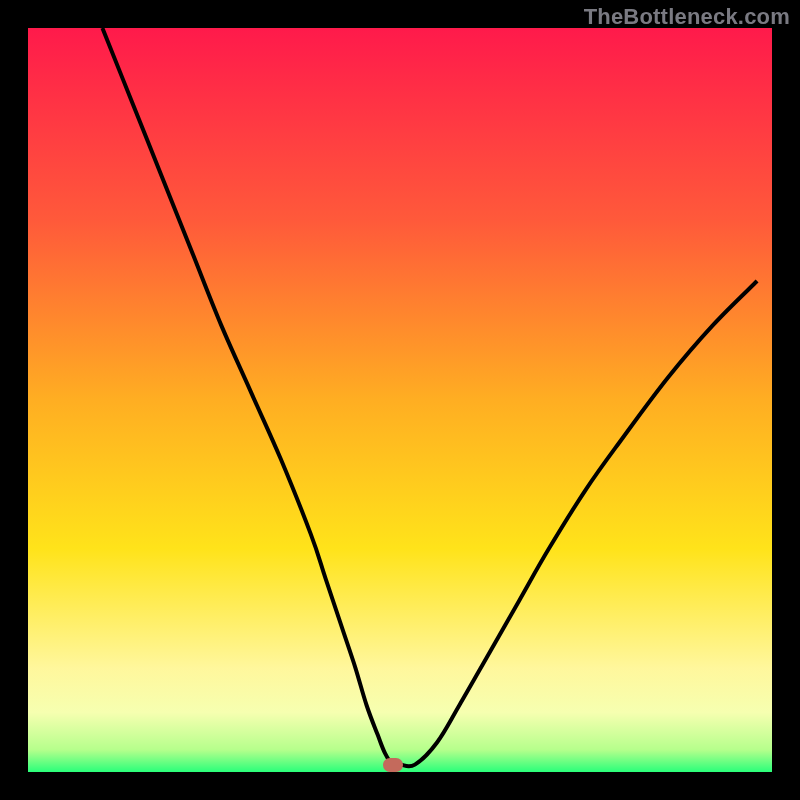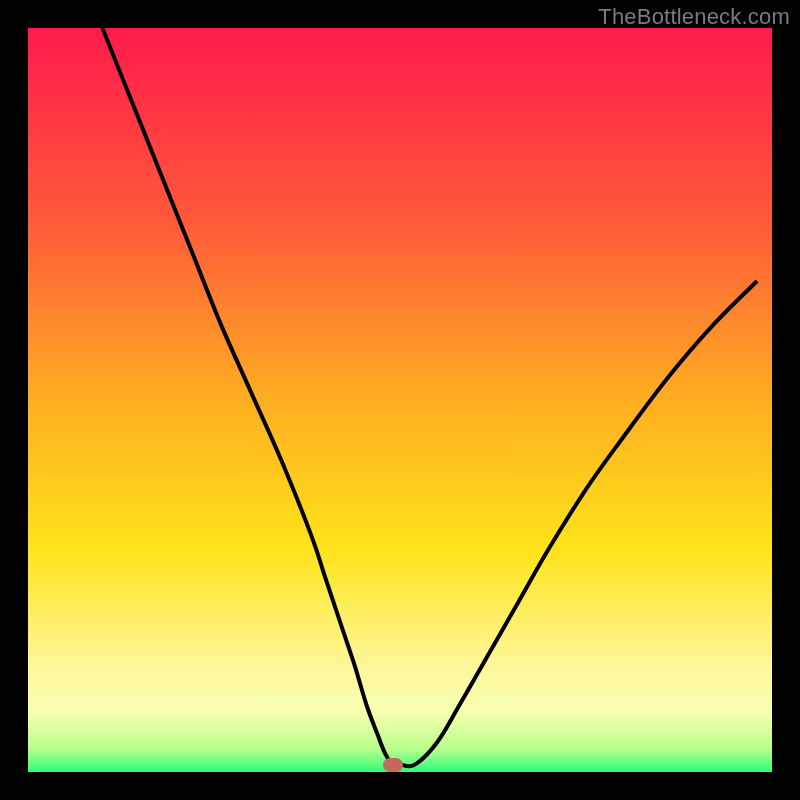--- a/index.html
+++ b/index.html
@@ -24,21 +24,21 @@
     width: 744px;
     height: 744px;
     
   }
   .watermark {
     position: absolute;
     top: 4px;
     right: 10px;
     color: #7a7a82;
     font-size: 22px;
-    font-weight: 400;
+    font-weight: 700;
     letter-spacing: 0.2px;
   }
   svg.curve {
     position: absolute;
     left: 0;
     top: 0;
     width: 744px;
     height: 744px;
     overflow: visible;
   }

